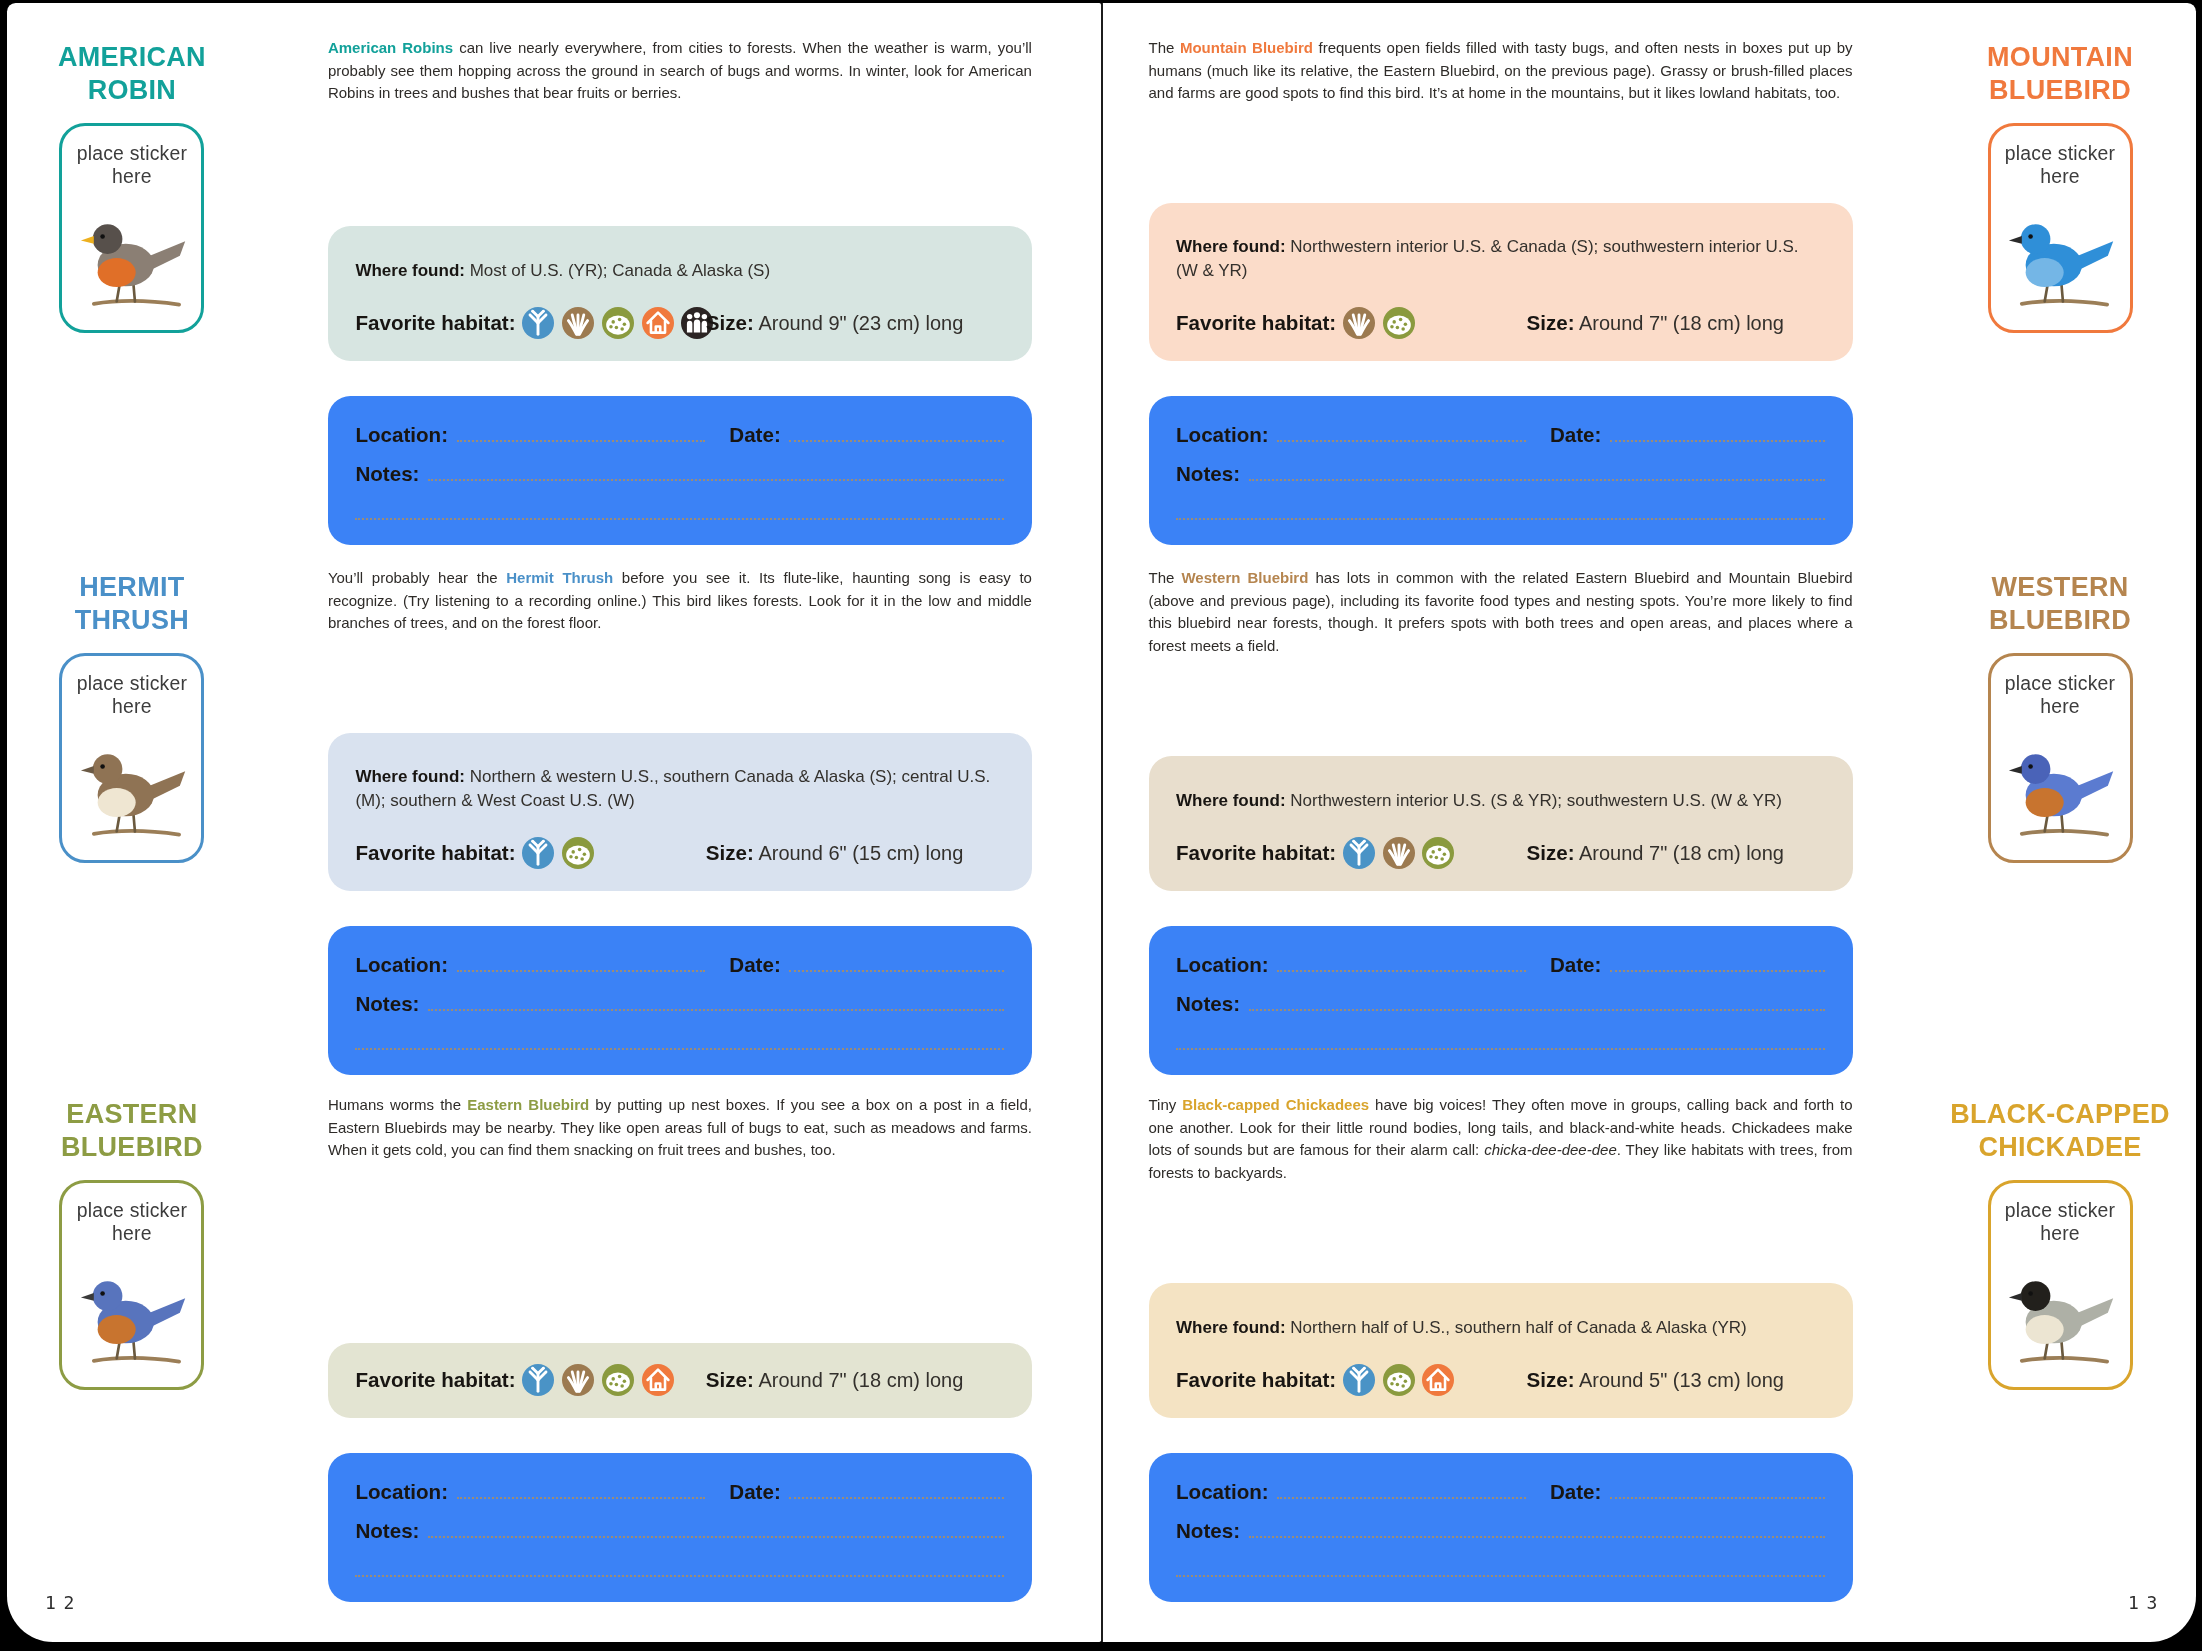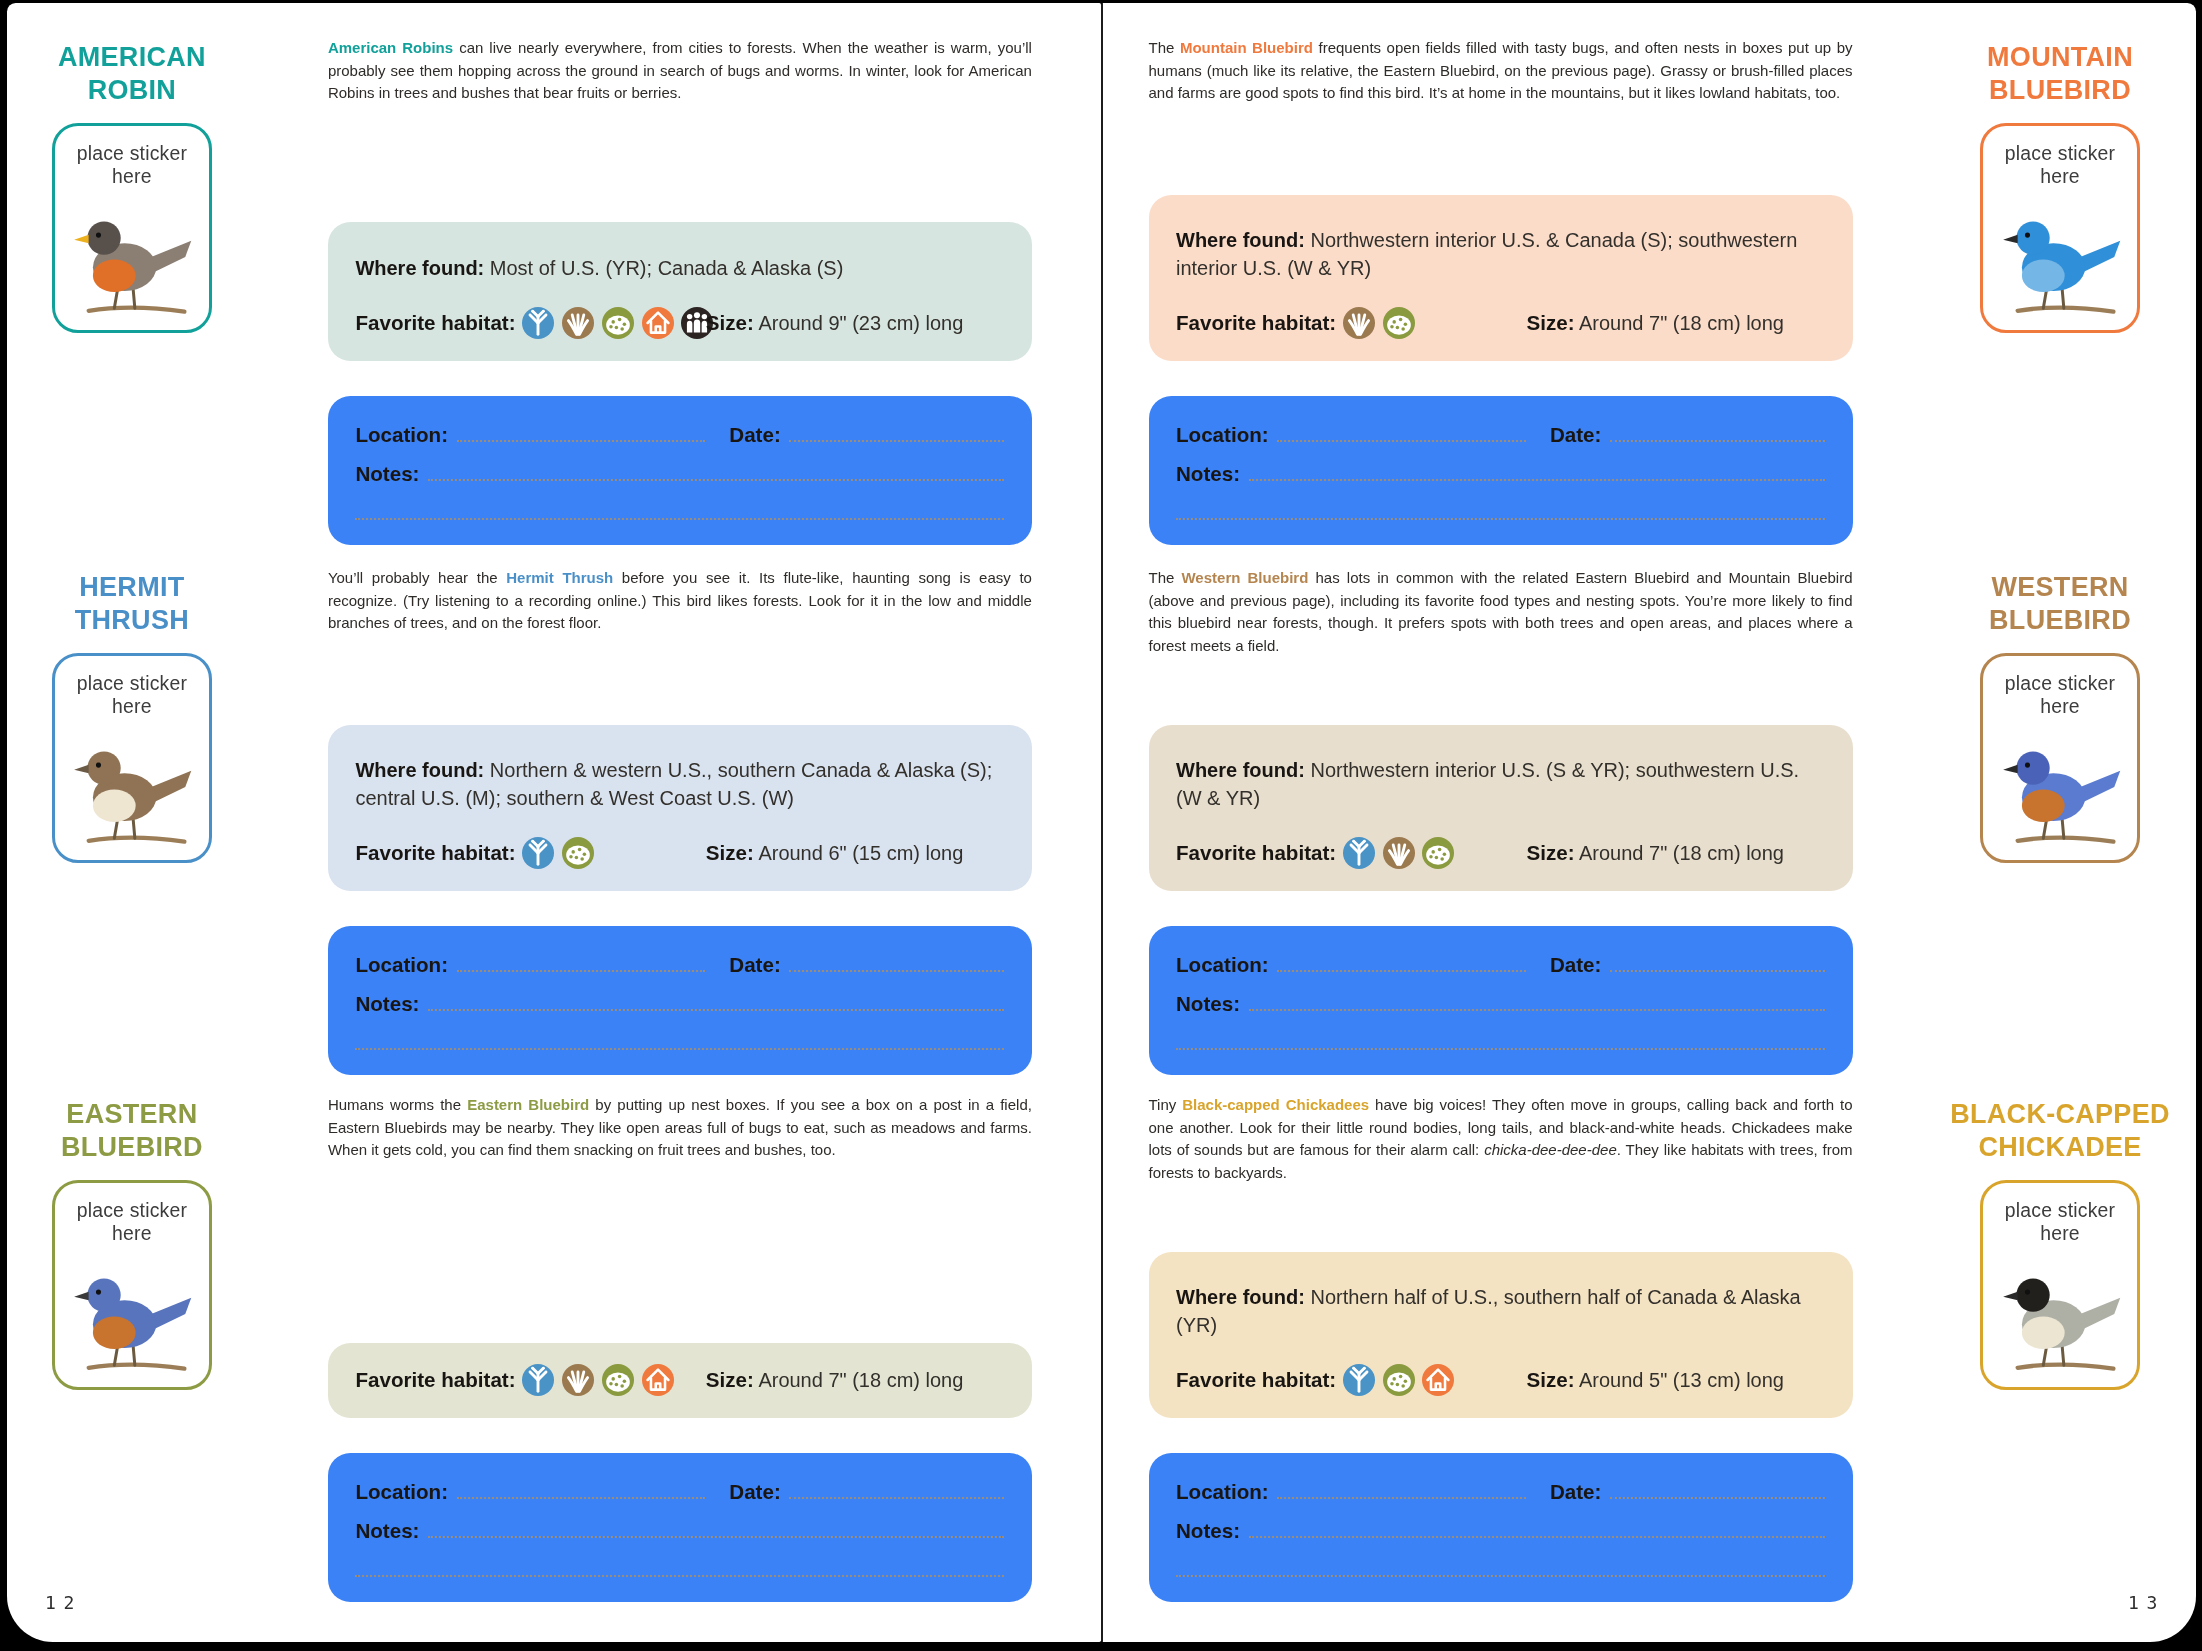--- a/index.html
+++ b/index.html
@@ -13,34 +13,34 @@
   .bird-section{position:absolute;display:flex;height:508px;}
   .page-left  .bird-section{left:34px;width:991px;}
   .page-right .bird-section{left:46px;width:1024px;flex-direction:row-reverse;}
   .sec-0{top:34px;} .sec-1{top:564px;} .sec-2{top:1091px;}
 
   .side{display:flex;flex-direction:column;}
   .page-left  .side{width:182px;}
   .page-right .side{width:225px;margin-left:auto;}
   .title{margin:3.4px 0 15.5px;font-size:27px;line-height:1.24;font-weight:700;letter-spacing:0.3px;
          text-align:center;color:var(--accent);}
-  .sticker{width:160px;height:210px;margin:0 auto;border:3.4px solid var(--accent);border-radius:26px;
+  .sticker{width:145px;height:210px;margin:0 auto;border:3.4px solid var(--accent);border-radius:26px;
            background:#fff;box-sizing:border-box;display:flex;flex-direction:column;overflow:hidden;}
   .sticker-label{margin-top:15.5px;text-align:center;font-size:19.4px;color:#3c3c3c;letter-spacing:0.2px;}
   .bird-art{flex:1;padding:5.2px 8.6px 8.6px;}
   .bird-art svg{width:100%;height:100%;}
 
   .content{display:flex;flex-direction:column;width:704px;box-sizing:border-box;}
   .page-left .content{margin-left:auto;}
   .desc{margin:0 0 8.6px;font-size:15px;line-height:1.5;color:#2e2b28;text-align:justify;}
   .seg-b{font-weight:700;color:var(--accent);}
   .seg-i{font-style:italic;}
 
   .wherebox{margin-top:auto;background:var(--boxbg);border-radius:22.4px;padding:20.6px 27.5px;box-sizing:border-box;}
-  .wf{margin:12px 0 24px;font-size:20px;line-height:1.38;color:#33302c;}
+  .wf{margin:12px 0 24px;font-size:17px;line-height:1.38;color:#33302c;}
   .wf b,.meta b,.locrow b{color:#181512;font-weight:700;}
   .meta{position:relative;display:flex;align-items:center;min-height:34px;font-size:20px;color:#33302c;}
   .meta > b{font-size:20.6px;}
   .iconrow{display:inline-flex;align-items:center;margin-left:5.2px;}
   .hicon{width:32px;height:32px;border-radius:50%;display:inline-flex;margin-left:7.7px;flex:none;}
   .hicon:first-child{margin-left:1.7px;}
   .hicon svg{width:100%;height:100%;}
   .sizegrp{position:absolute;left:54%;white-space:nowrap;}
   .sizegrp b{font-size:20.6px;}
 

